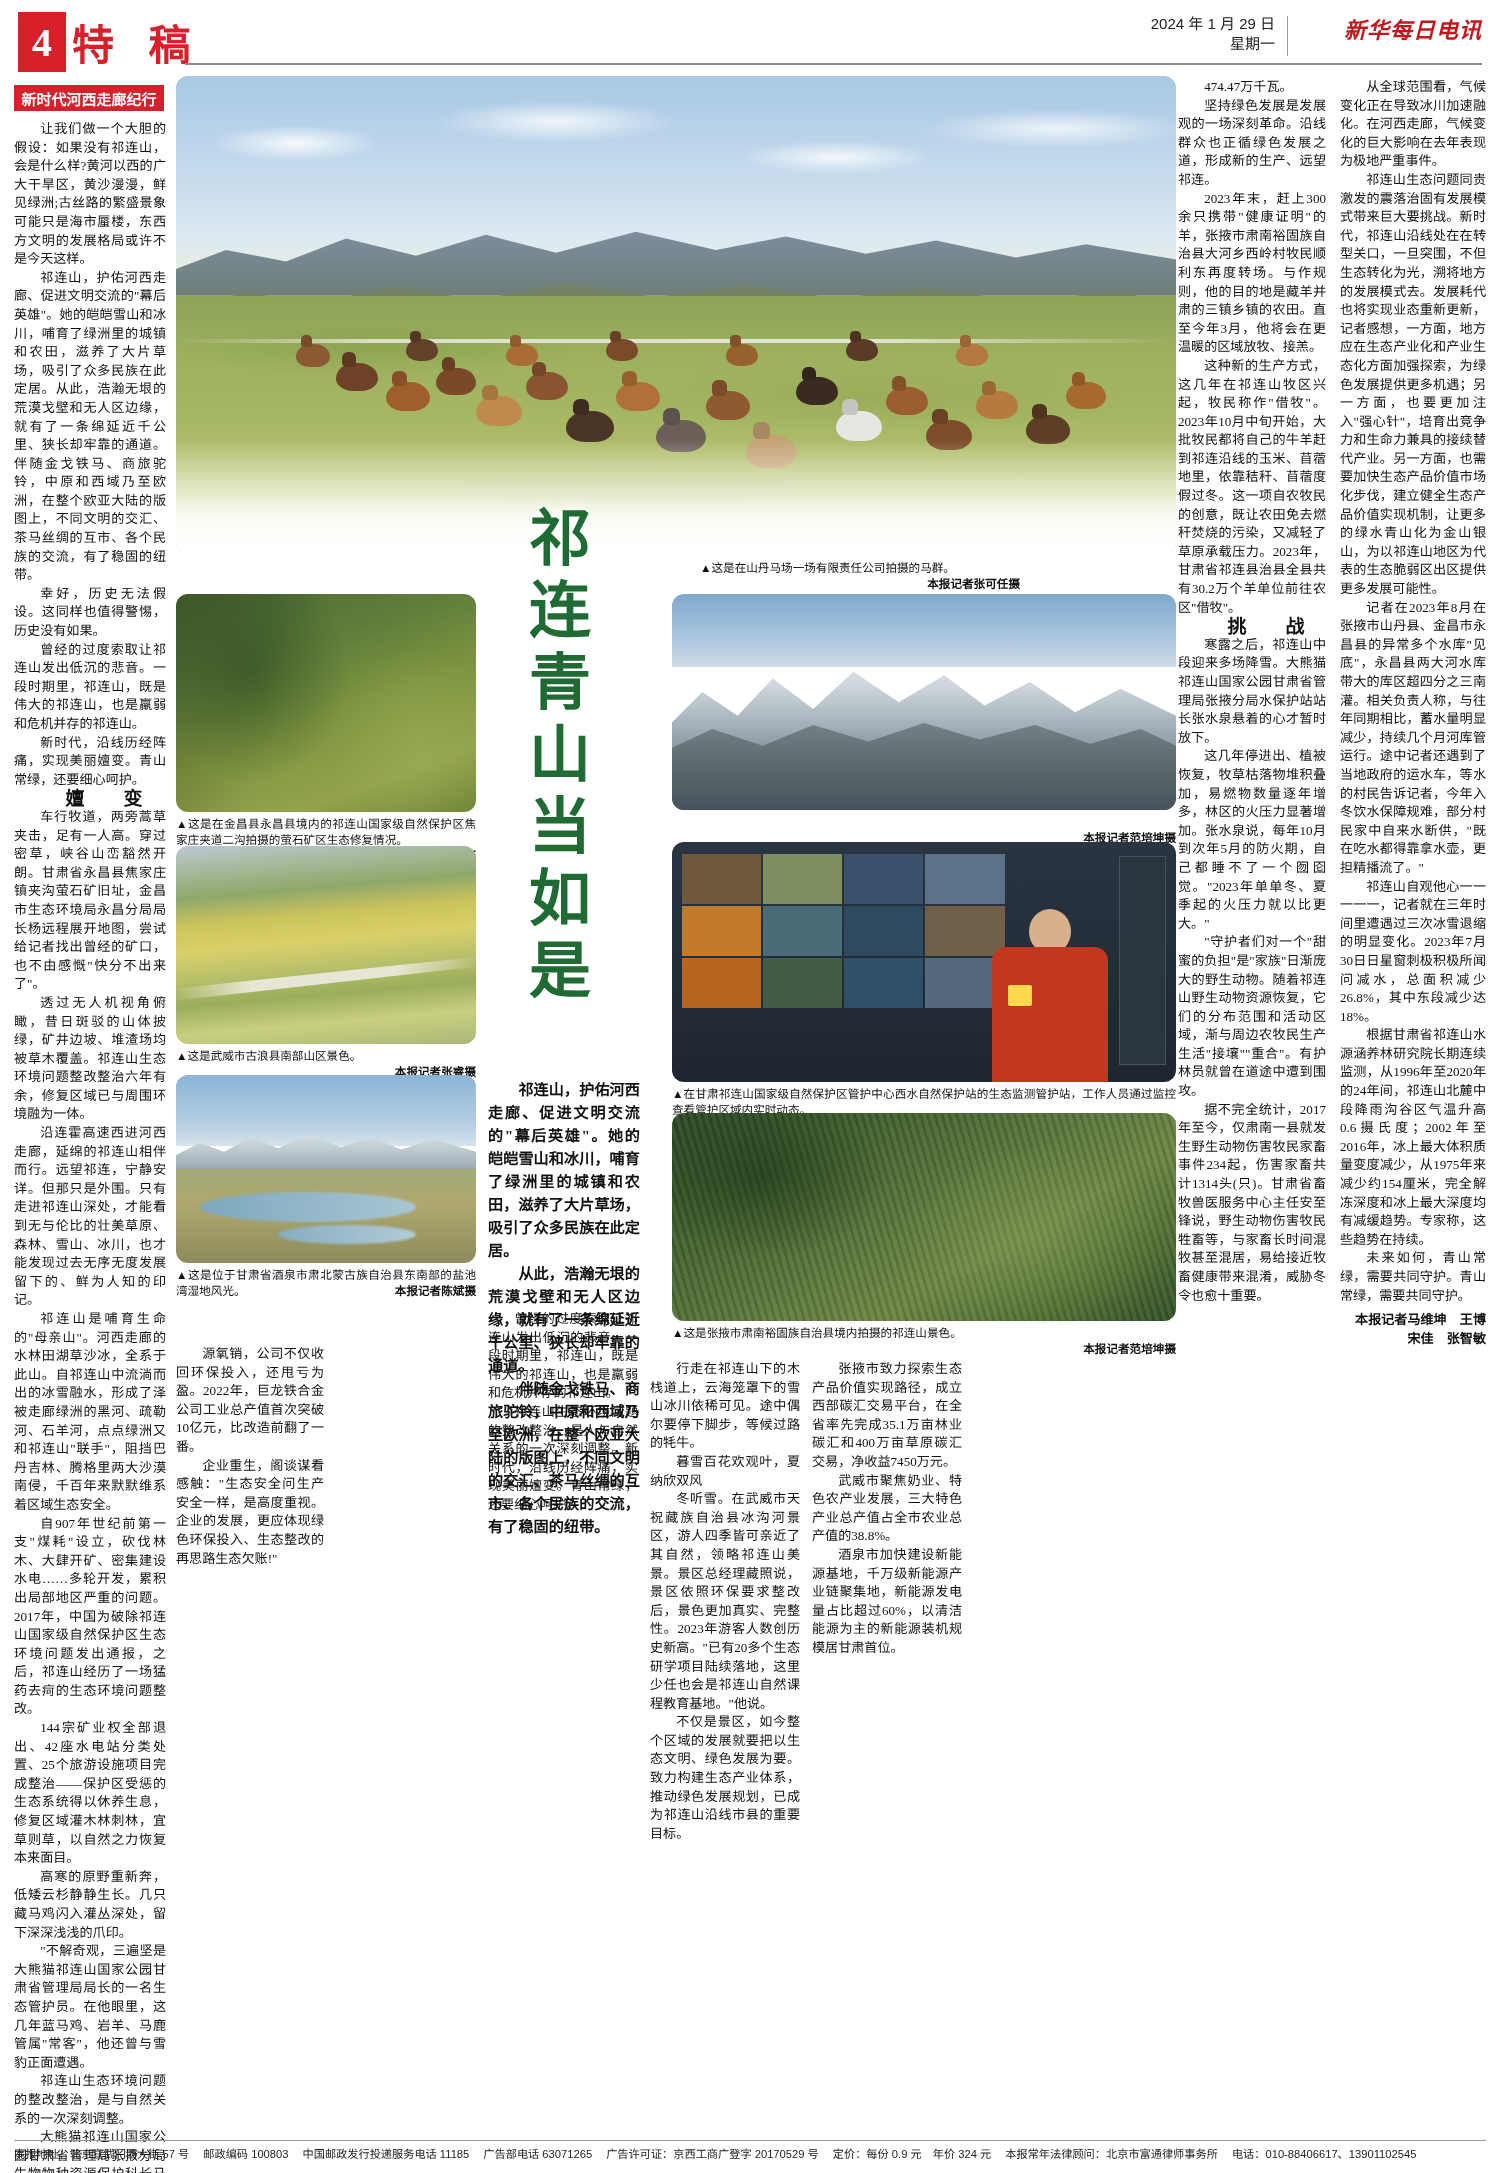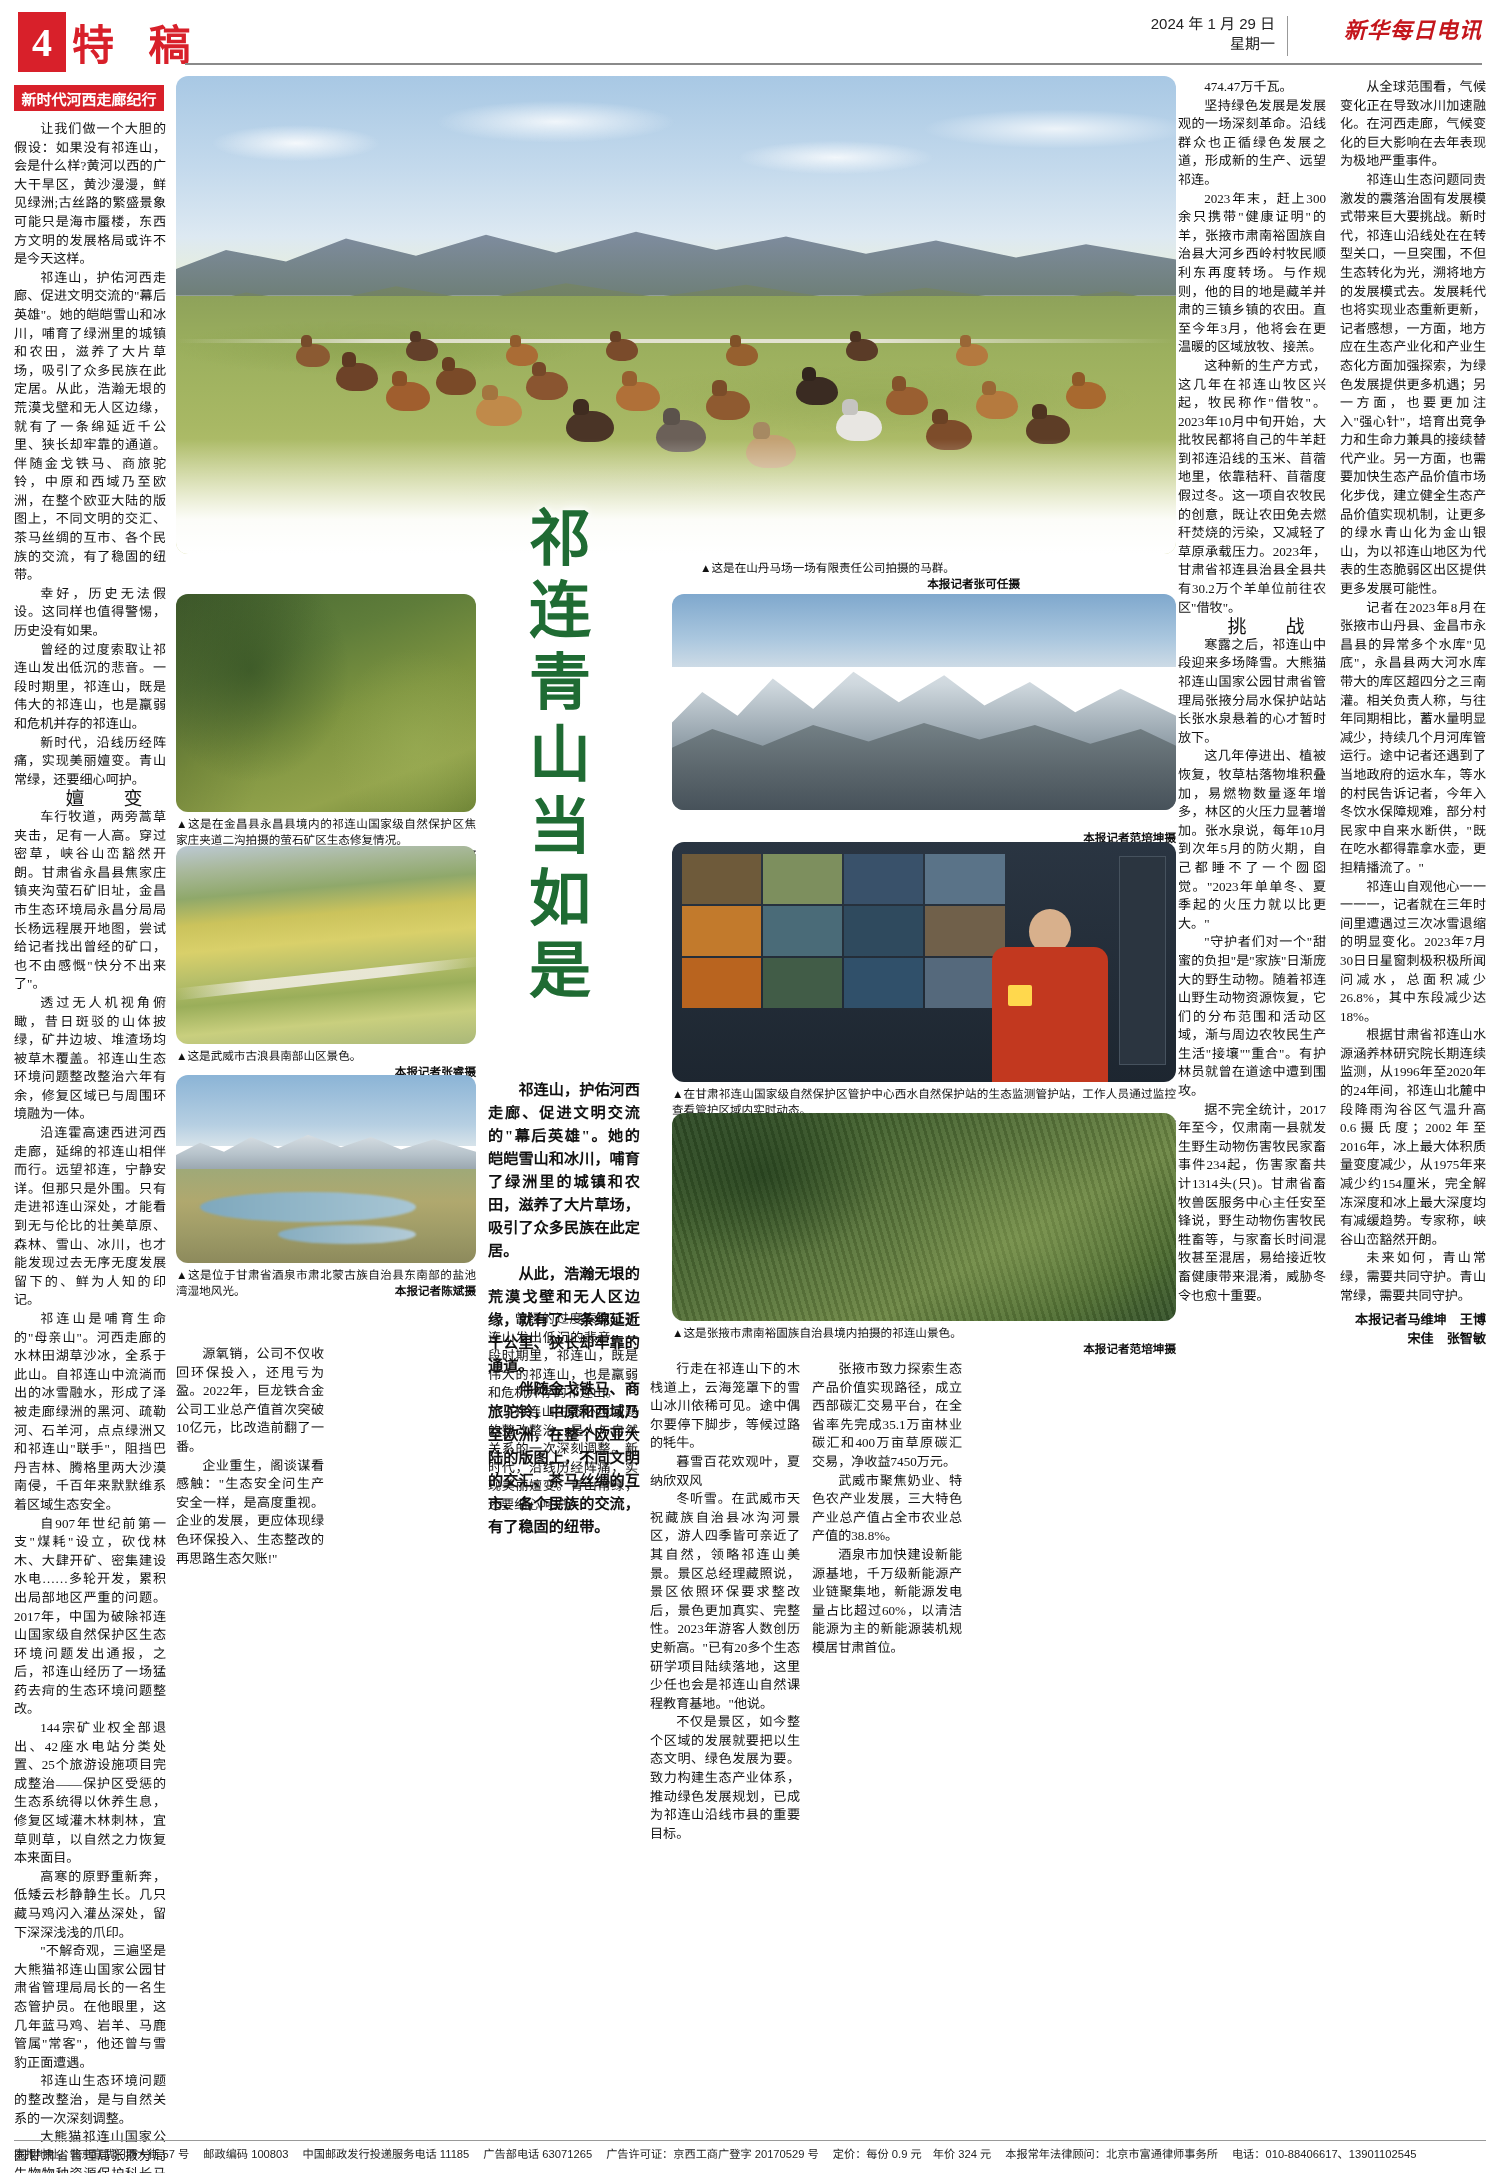--- a/index.html
+++ b/index.html
@@ -52,21 +52,21 @@
   .col{
     position:absolute;
     font-size:13.1px;line-height:18.6px;
     text-align:justify;
     text-justify:inter-ideograph;
     color:#111;
   }
   .col p{margin:0;text-indent:2em;}
   .col p.noind{text-indent:0;}
   .subhead{
-    text-align:center;font-size:19px;font-weight:normal;letter-spacing:10px;
+    text-align:center;font-size:19px;font-weight:bold;letter-spacing:10px;
     margin:13px 0 10px 0;text-indent:0;
     font-family:"DejaVu Serif",serif;
   }
 
   
   #col1{left:14px;  top:120px; width:152px;}
   #col2{left:1178px;top:78px;  width:148px;}
   #col3{left:1340px;top:78px;  width:146px;}
 
   
@@ -411,21 +411,21 @@
     <p>这几年停进出、植被恢复，牧草枯落物堆积叠加，易燃物数量逐年增多，林区的火压力显著增加。张水泉说，每年10月到次年5月的防火期，自己都睡不了一个囫囵觉。"2023年单单冬、夏季起的火压力就以比更大。"</p>
     <p>"守护者们对一个"甜蜜的负担"是"家族"日渐庞大的野生动物。随着祁连山野生动物资源恢复，它们的分布范围和活动区域，渐与周边农牧民生产生活"接壤""重合"。有护林员就曾在道途中遭到围攻。</p>
     <p>据不完全统计，2017年至今，仅肃南一县就发生野生动物伤害牧民家畜事件234起，伤害家畜共计1314头(只)。甘肃省畜牧兽医服务中心主任安至锋说，野生动物伤害牧民牲畜等，与家畜长时间混牧甚至混居，易给接近牧畜健康带来混淆，威胁冬令也愈十重要。</p>
   </div>
 
   <div class="col" id="col3">
     <p>从全球范围看，气候变化正在导致冰川加速融化。在河西走廊，气候变化的巨大影响在去年表现为极地严重事件。</p>
     <p>祁连山生态问题同贵激发的震落治固有发展模式带来巨大要挑战。新时代，祁连山沿线处在在转型关口，一旦突围，不但生态转化为光，溯将地方的发展模式去。发展耗代也将实现业态重新更新，记者感想，一方面，地方应在生态产业化和产业生态化方面加强探索，为绿色发展提供更多机遇；另一方面，也要更加注入"强心针"，培育出竞争力和生命力兼具的接续替代产业。另一方面，也需要加快生态产品价值市场化步伐，建立健全生态产品价值实现机制，让更多的绿水青山化为金山银山，为以祁连山地区为代表的生态脆弱区出区提供更多发展可能性。</p>
     <p>记者在2023年8月在张掖市山丹县、金昌市永昌县的异常多个水库"见底"，永昌县两大河水库带大的库区超四分之三南灌。相关负责人称，与往年同期相比，蓄水量明显减少，持续几个月河库管运行。途中记者还遇到了当地政府的运水车，等水的村民告诉记者，今年入冬饮水保障规难，部分村民家中自来水断供，"既在吃水都得靠拿水壶，更担精播流了。"</p>
     <p>祁连山自观他心一一一一一，记者就在三年时间里遭遇过三次冰雪退缩的明显变化。2023年7月30日日星窗刺极积极所闻问减水，总面积减少26.8%，其中东段减少达18%。</p>
-    <p>根据甘肃省祁连山水源涵养林研究院长期连续监测，从1996年至2020年的24年间，祁连山北麓中段降雨沟谷区气温升高0.6摄氏度；2002年至2016年，冰上最大体积质量变度减少，从1975年来减少约154厘米，完全解冻深度和冰上最大深度均有减缓趋势。专家称，峡谷山峦豁然开朗。</p>
+    <p>根据甘肃省祁连山水源涵养林研究院长期连续监测，从1996年至2020年的24年间，祁连山北麓中段降雨沟谷区气温升高0.6摄氏度；2002年至2016年，冰上最大体积质量变度减少，从1975年来减少约154厘米，完全解冻深度和冰上最大深度均有减缓趋势。专家称，这些趋势在持续。</p>
     <p>未来如何，青山常绿，需要共同守护。青山常绿，需要共同守护。</p>
     <p class="noind" style="text-align:right;font-weight:bold;margin-top:6px;">本报记者马维坤　王博　宋佳　张智敏</p>
   </div>
 
   <div class="footer-rule"></div>
   <div class="footer">
     <span>本报地址：北京宣武门西大街 57 号</span>
     <span>邮政编码 100803</span>
     <span>中国邮政发行投递服务电话 11185</span>
     <span>广告部电话 63071265</span>

